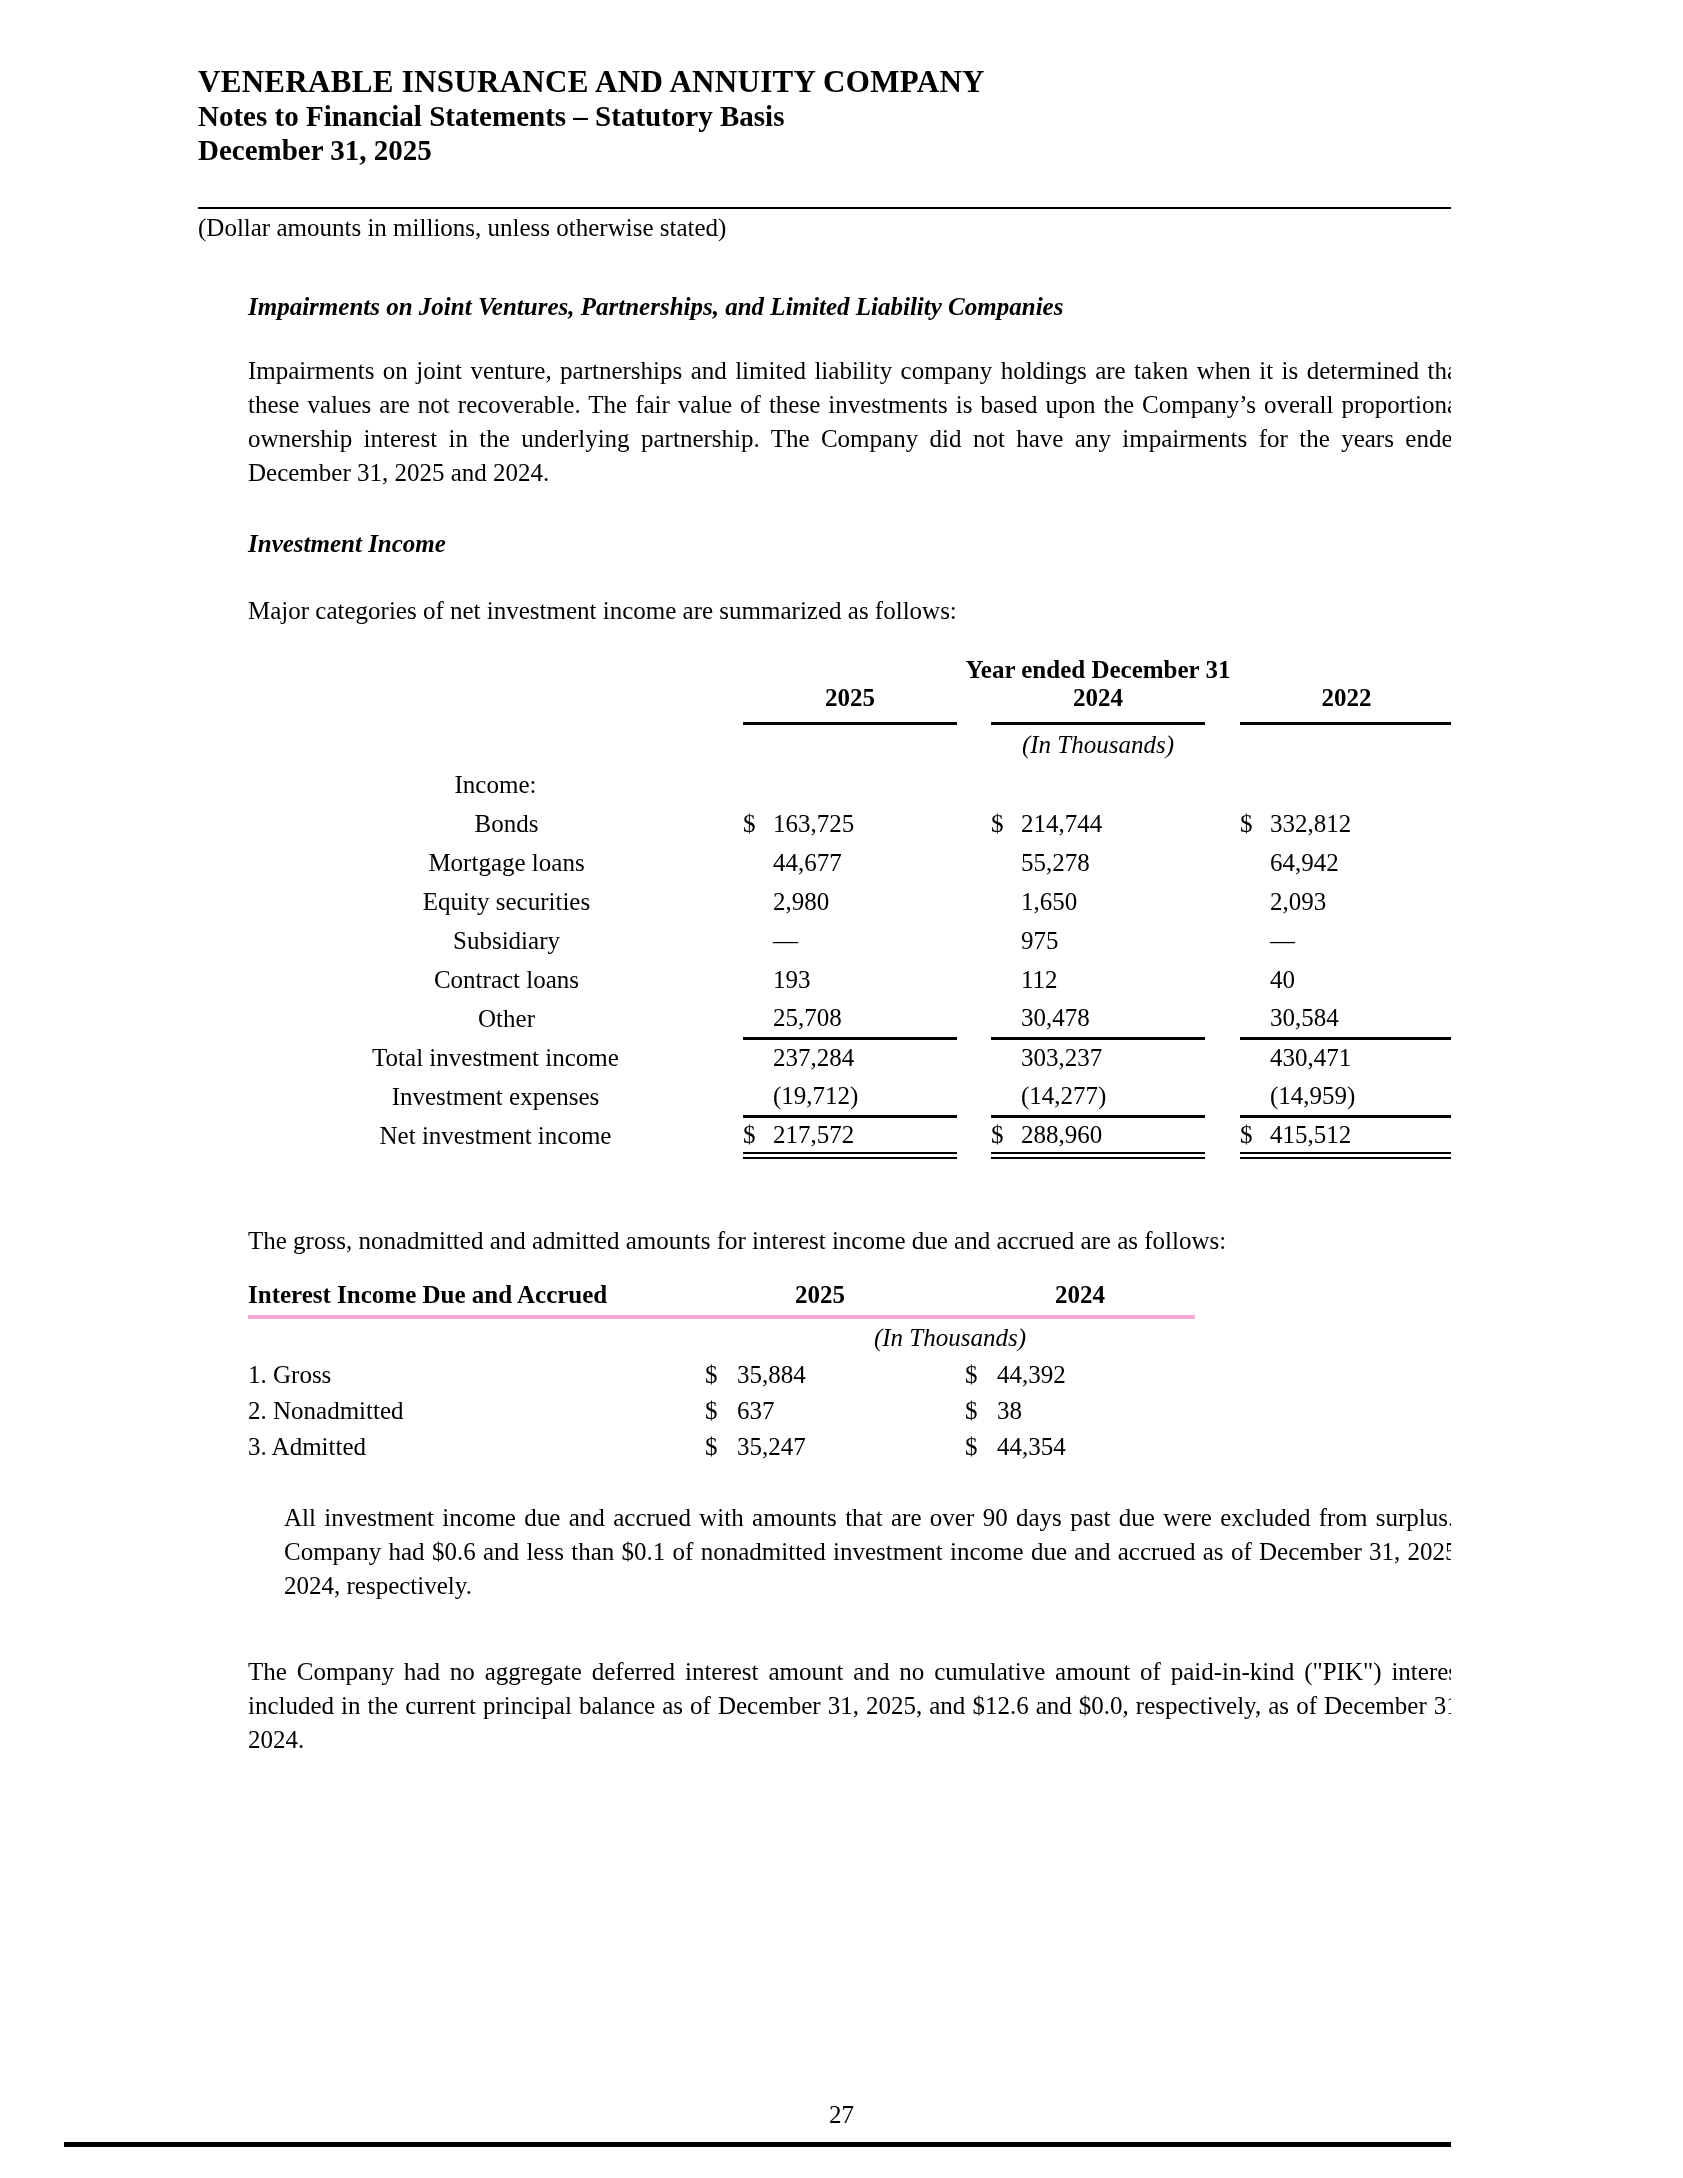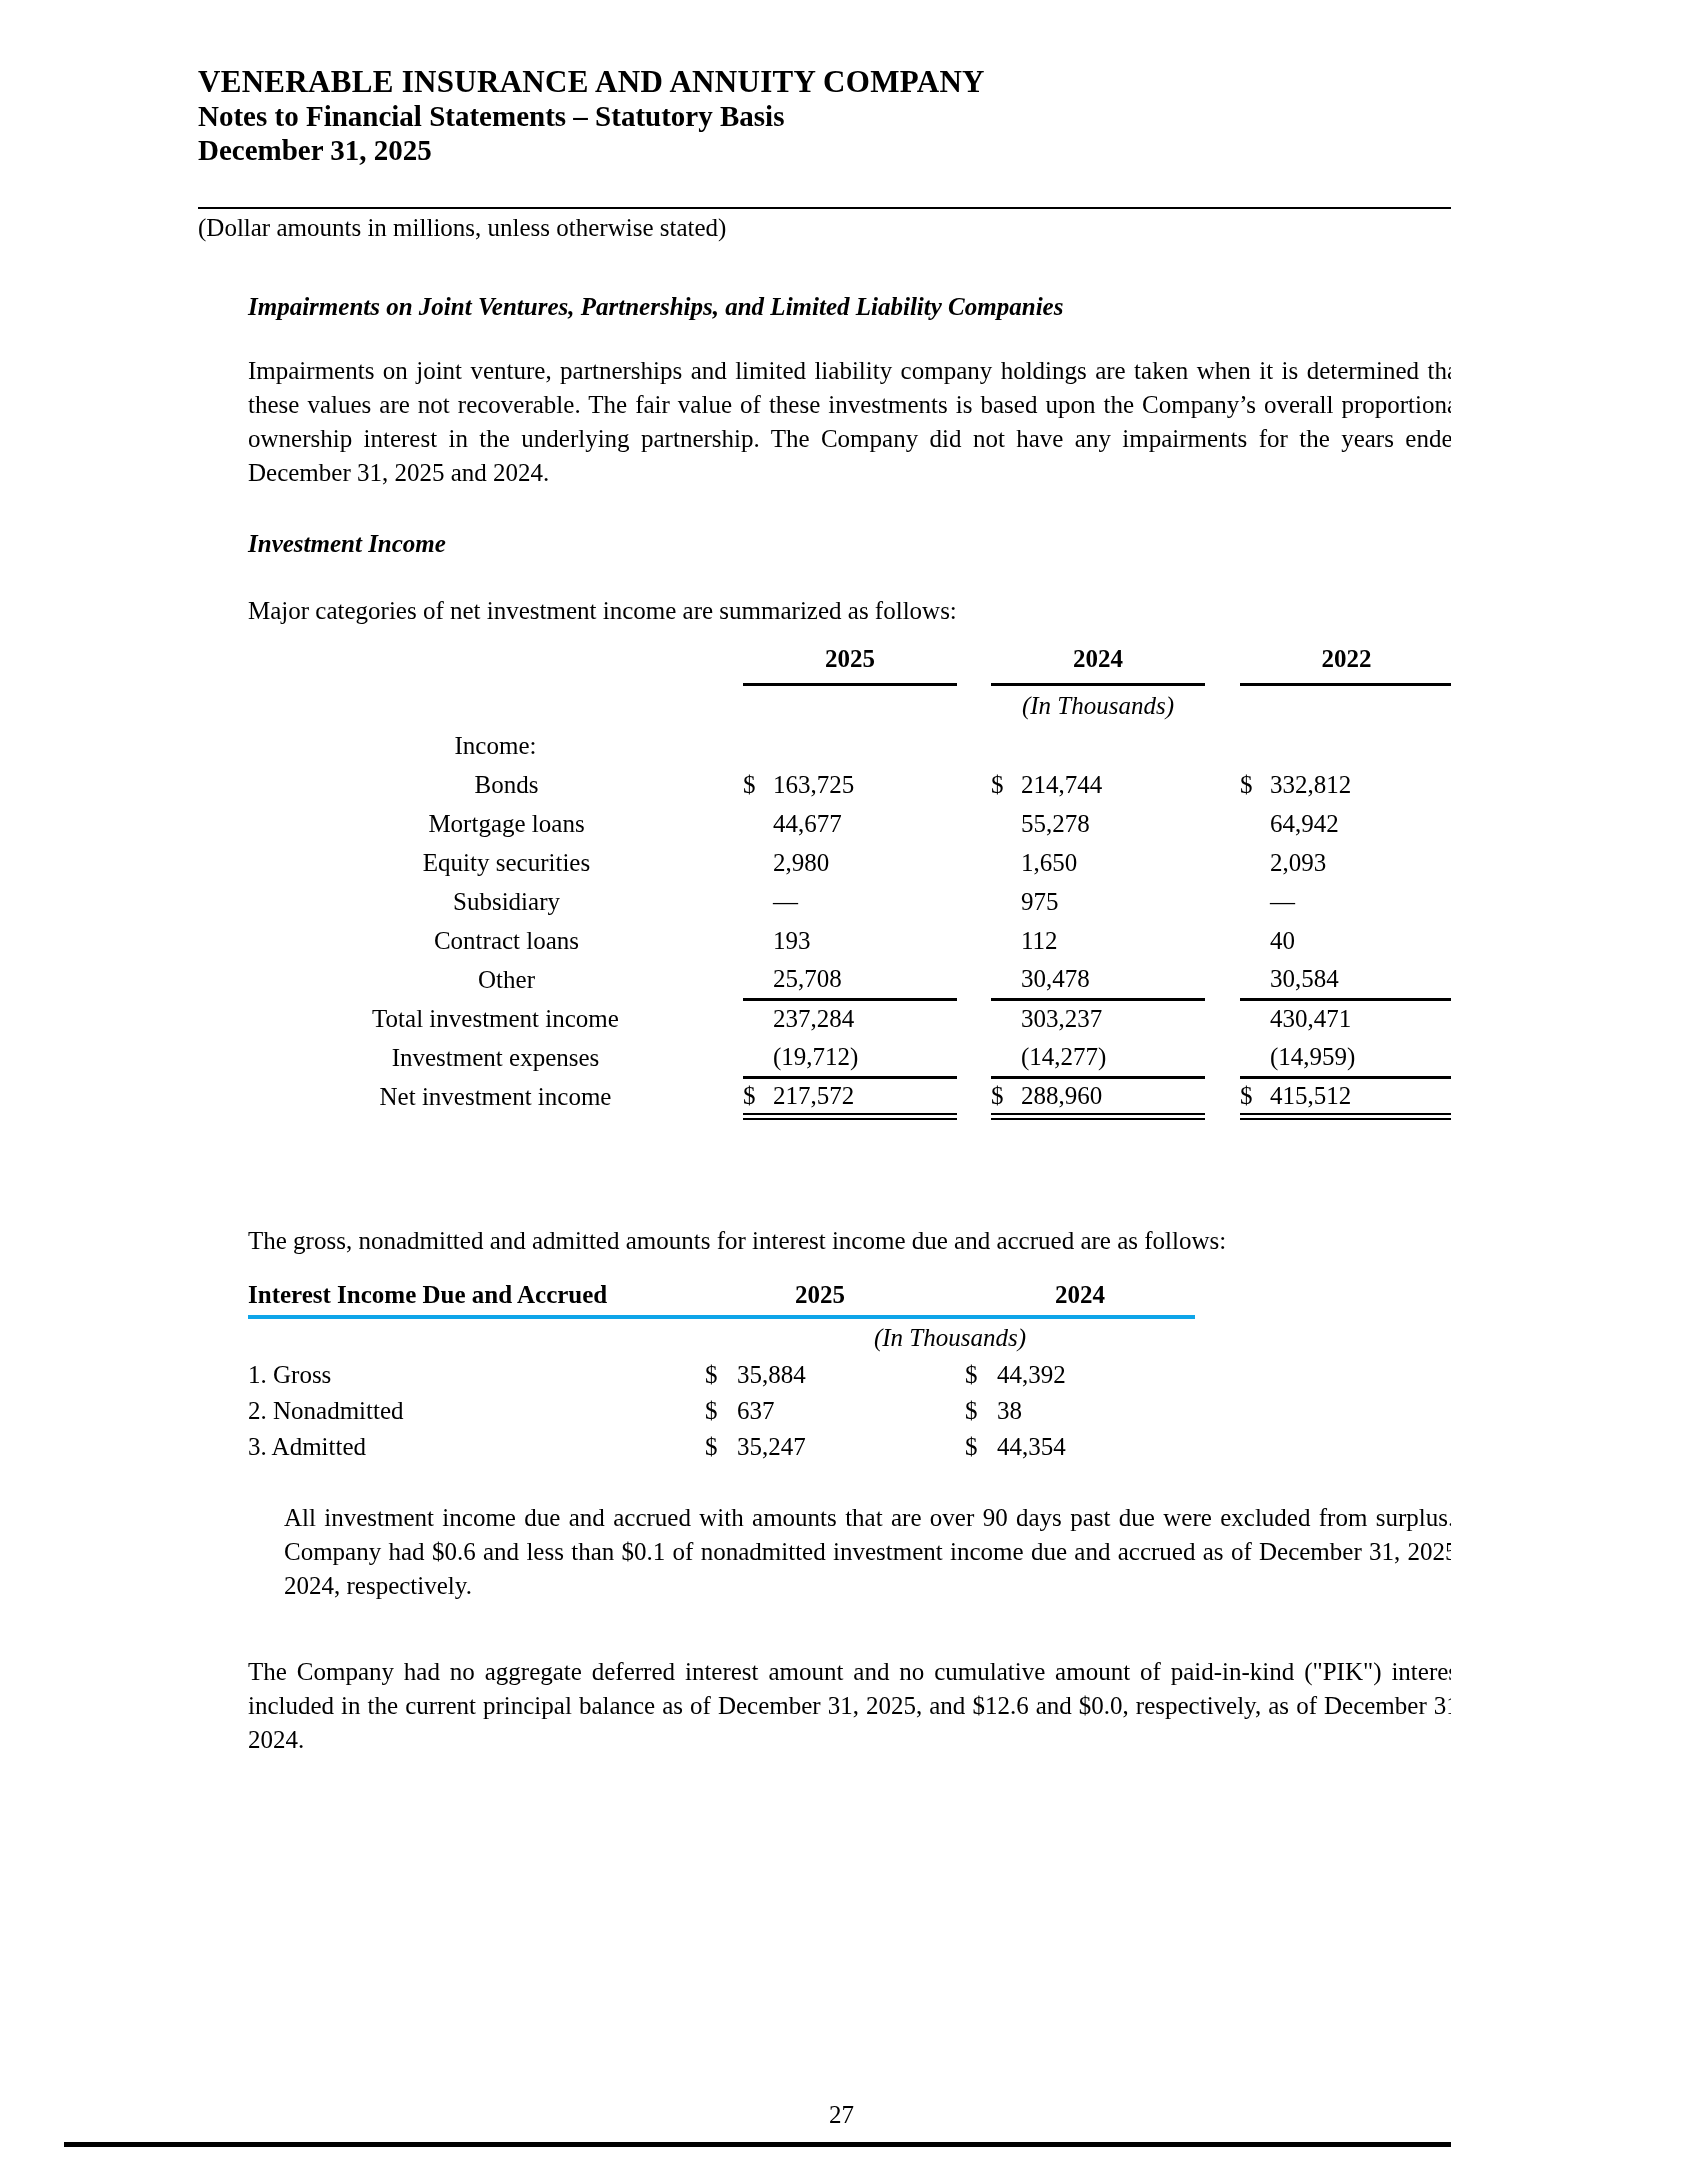--- a/index.html
+++ b/index.html
@@ -47,21 +47,21 @@
   .t1 .note-cell { height:42px; vertical-align:middle; }
   .t1 .lbl { text-align:center; }
   .t1 .ind { padding-left:22px; }
   .t1 .u  { border-bottom:3px solid #000; }
   .t1 .dd { border-bottom:7px double #000; }
 
   
   .t2 { position:absolute; left:248px; top:1275px; width:946px; }
   .t2 td { height:36px; }
   .t2 .title-cell { height:36px; vertical-align:bottom; }
-  .t2 .head-cell { height:42px; vertical-align:bottom; border-bottom:4px solid #0ea5e9; padding-bottom:6px; }
+  .t2 .head-cell { height:42px; vertical-align:bottom; border-bottom:4px solid #f9a8d4; padding-bottom:6px; }
   .t2 .note-cell { height:40px; }
   .t2 .lbl { text-align:left; }
 
   
   .page-number { position:absolute; left:0; top:2101px; width:1683px; text-align:center; font-size:25px; }
   .bottom-rule { position:absolute; left:64px; top:2142px; width:1554px; height:5px; background:#000; }
 </style>
 </head>
 <body>
 
@@ -87,20 +87,24 @@
         <col style="width:30px">
         <col style="width:184px">
         <col style="width:34px">
       <col style="width:30px">
         <col style="width:184px">
         <col style="width:35px">
         <col style="width:30px">
         <col style="width:183px">
     </colgroup>
     <tbody>
+        <tr>
+      <td></td>
+      <td colspan="8" class="c b title-cell">Year ended December 31</td>
+    </tr>
     <tr>
       <td style="border:none"></td>
       <td colspan="2" class="c b year-cell">2025</td>
       <td></td>
       <td colspan="2" class="c b year-cell">2024</td>
       <td></td>
       <td colspan="2" class="c b year-cell">2022</td>
     </tr>
     <tr>
       <td></td>

